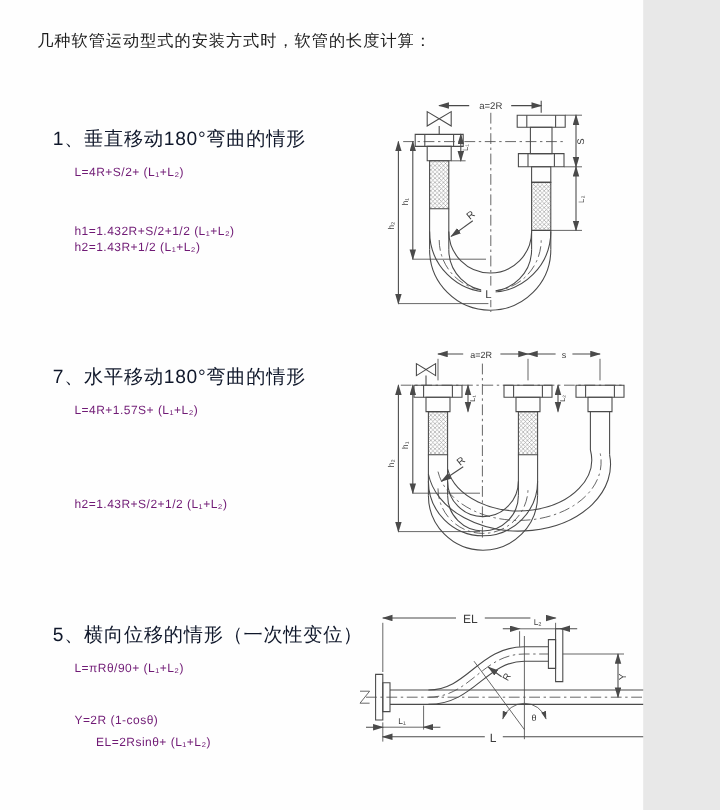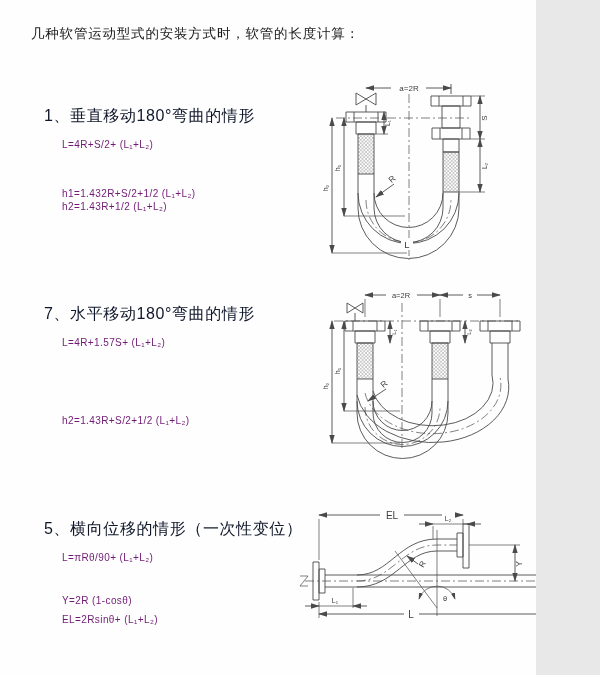--- a/index.html
+++ b/index.html
@@ -32,21 +32,21 @@
   <div class="section" style="top:304px;">
     <div class="heading">7、水平移动180°弯曲的情形</div>
     <div class="formula" style="top:33px;">L=4R+1.57S+ (L₁+L₂)</div>
     <div class="formula" style="top:95px;margin-top:16px;">h2=1.43R+S/2+1/2 (L₁+L₂)</div>
   </div>
 
   <div class="section" style="top:519px;">
     <div class="heading">5、横向位移的情形（一次性变位）</div>
     <div class="formula" style="top:33px;text-align:right;">L=πRθ/90+ (L₁+L₂)</div>
     <div class="formula" style="top:76px;">Y=2R (1-cosθ)</div>
-    <div class="formula" style="top:95px;">EL=2Rsinθ+ (L₁+L₂)</div>
+    <div class="formula" style="top:95px;margin-left:18px;">EL=2Rsinθ+ (L₁+L₂)</div>
   </div>
 
   <svg class="diag" style="left:310px;top:68px;" width="272" height="195" viewBox="0 0 272 195" stroke="#4a4a4a" stroke-width="0.9" fill="none" font-family="Liberation Sans, DejaVu Sans, sans-serif">
     <defs>
       <marker id="ar1" markerWidth="10" markerHeight="8" refX="9" refY="3" orient="auto-start-reverse">
         <path d="M0,0 L10,3 L0,6 z" fill="#4a4a4a" stroke="none"></path>
       </marker>
       <pattern id="br1" patternUnits="userSpaceOnUse" width="3.5" height="3.5">
         <path d="M0,0 L3.5,3.5 M3.5,0 L0,3.5" stroke="#999" stroke-width="0.5"></path>
       </pattern>

